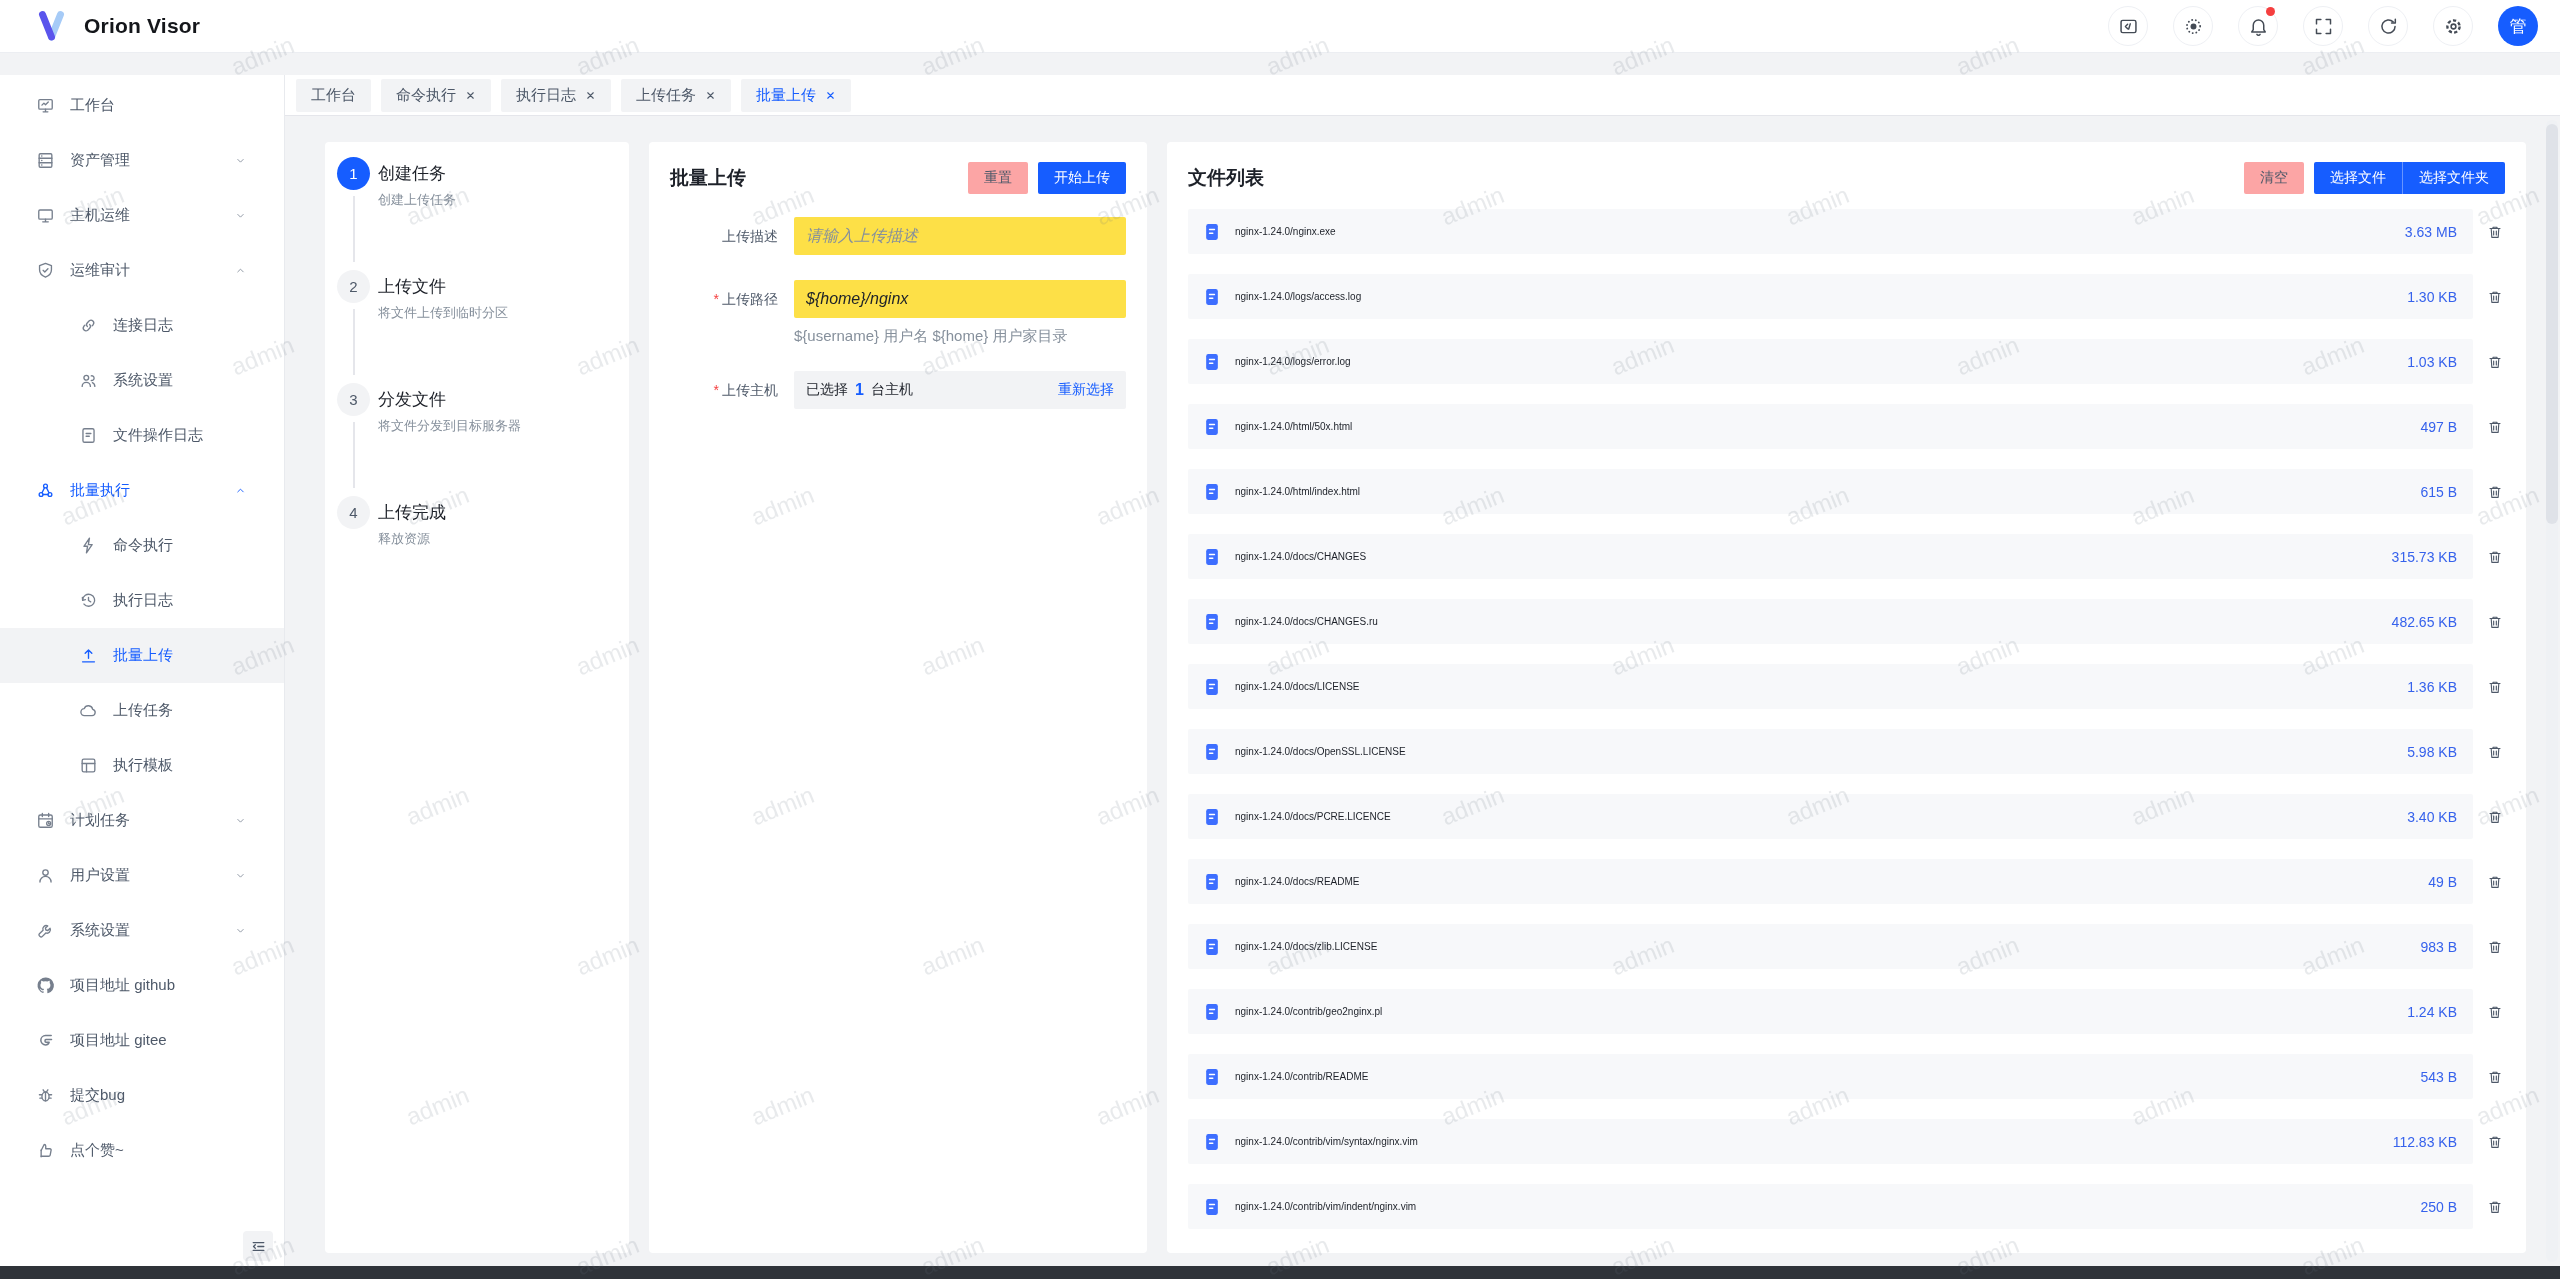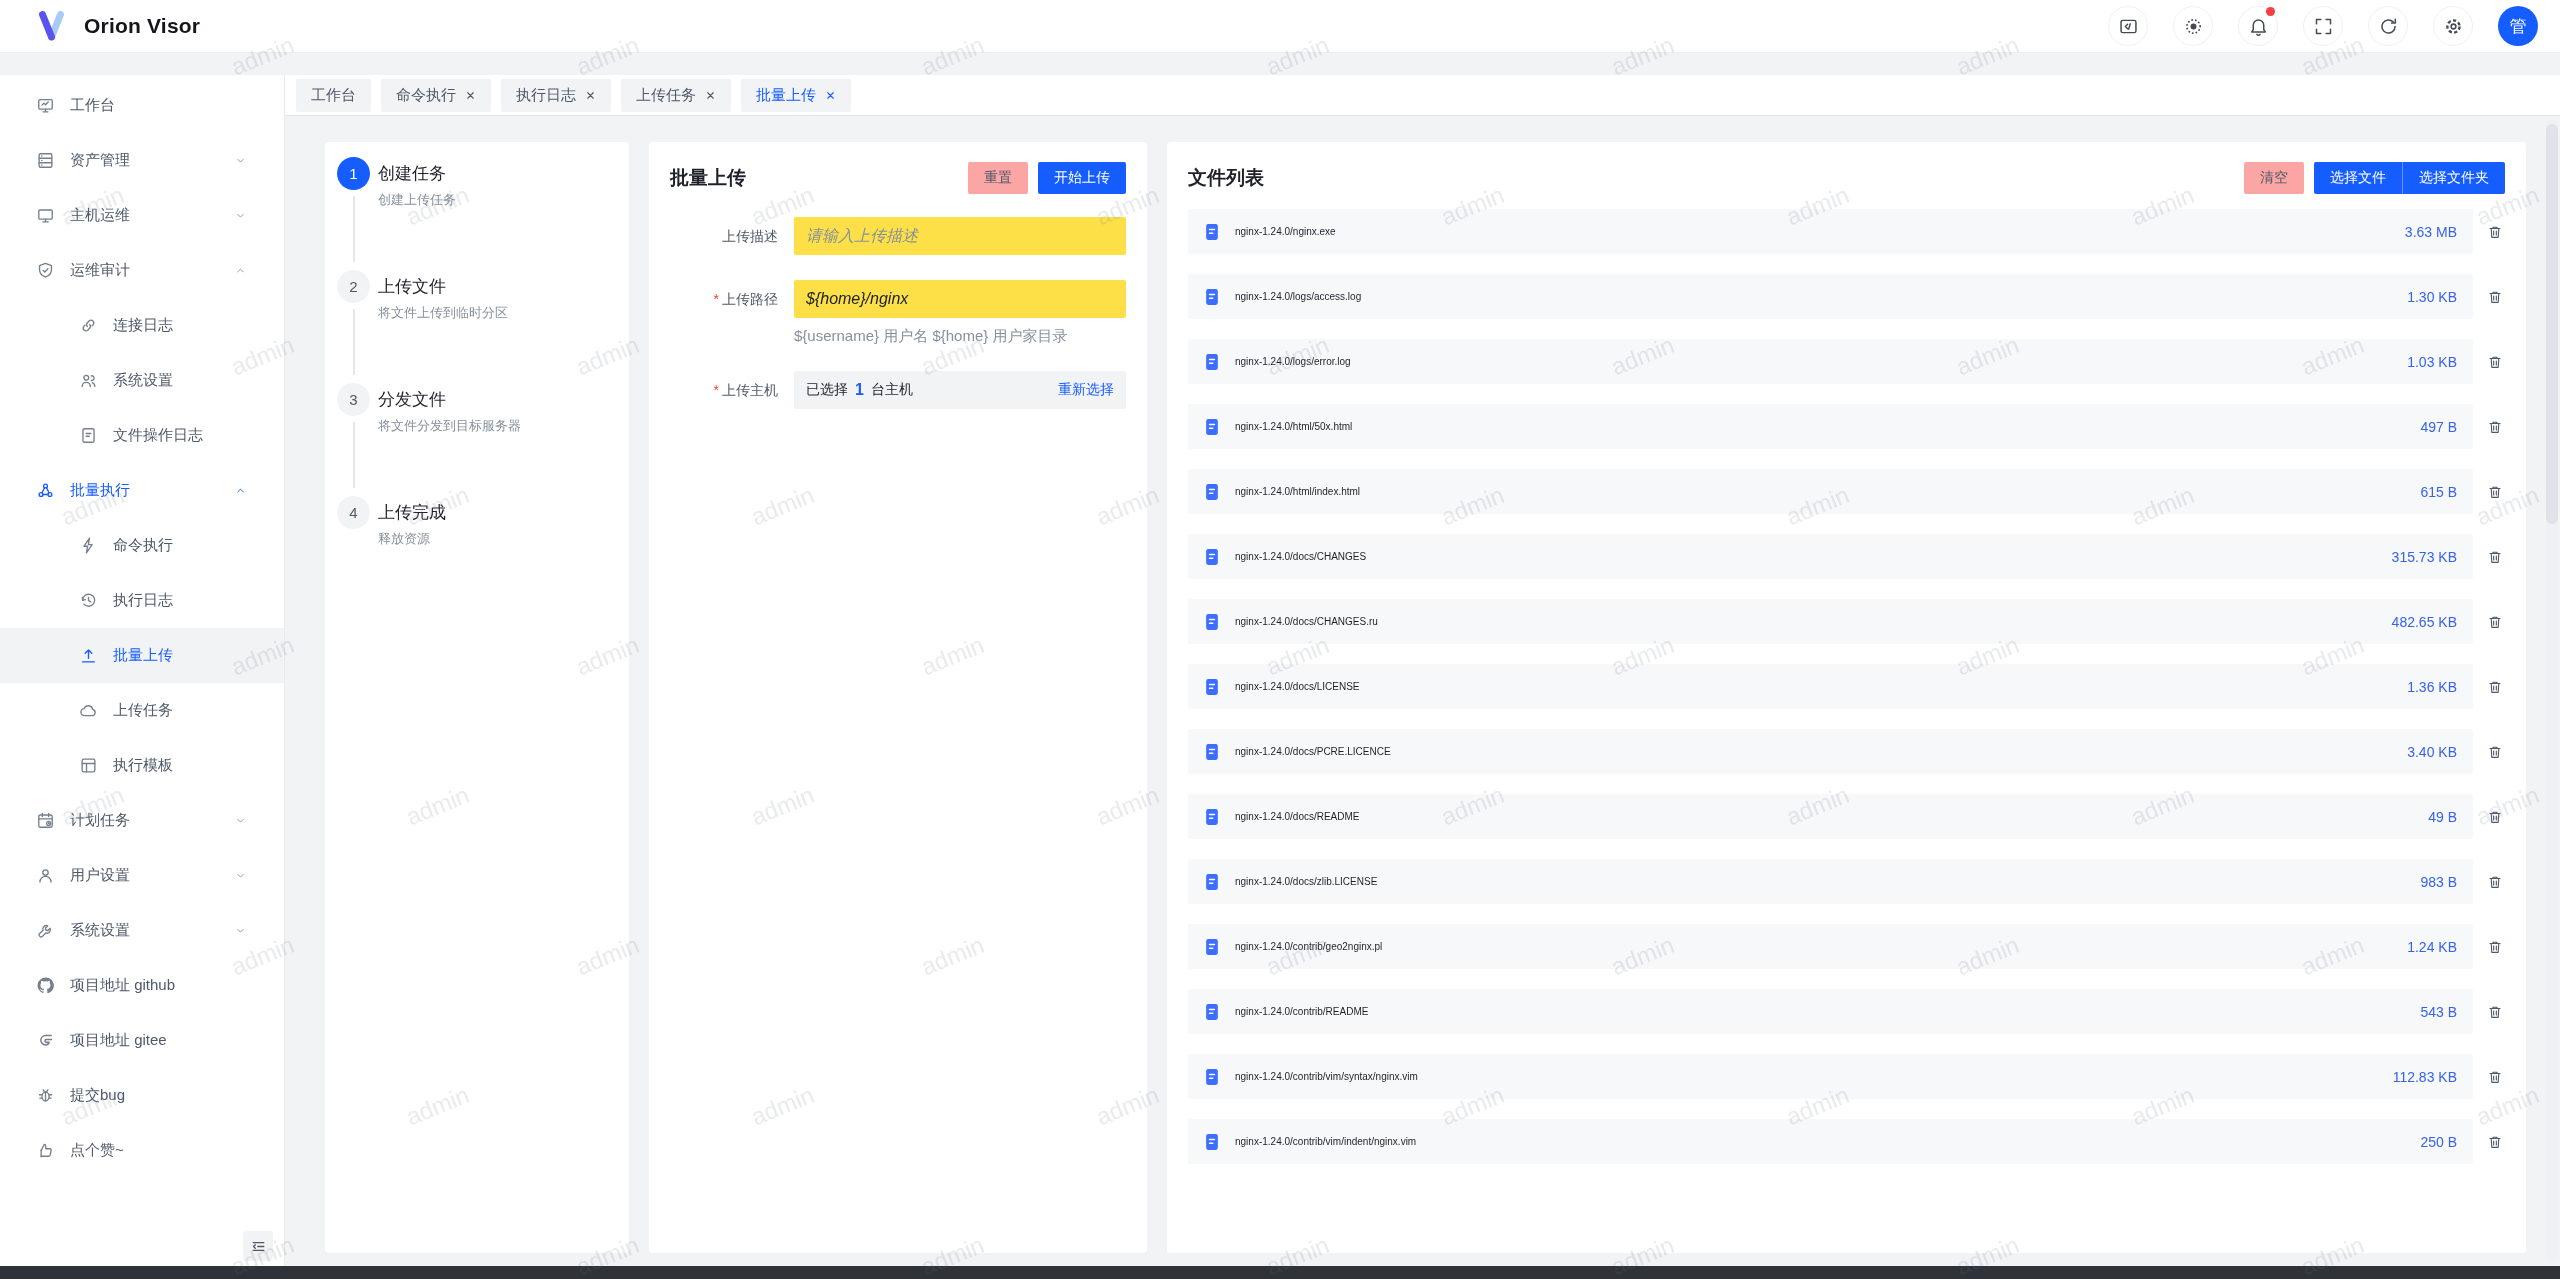--- a/index.html
+++ b/index.html
@@ -668,20 +668,39 @@
         <div class="file-row">
           <div class="file-row-body">
             <span class="icon">
               <svg viewBox="0 0 24 24">
                 <rect x="5" y="2.5" width="14" height="19" rx="2.5" fill="#3d6eff"></rect>
                 <path d="M9 9h6M9 13.5h4" stroke="#fff" stroke-width="1.6" stroke-linecap="round"></path>
               </svg>
             </span>
             <span class="file-name">nginx-1.24.0/docs/LICENSE</span>
             <span class="file-size">1.36 KB</span>
+          </div>
+          <button class="trash-btn">
+            <span class="icon">
+              <svg viewBox="0 0 24 24" fill="none" stroke="currentColor" stroke-width="1.7" stroke-linecap="round" stroke-linejoin="round">
+                <path d="M4.5 6.8h15M9 6.5V4.8h6v1.7M6.3 6.8l.9 13.2h9.6l.9-13.2M10 10.5v6M14 10.5v6"></path>
+              </svg>
+            </span>
+          </button>
+        </div>
+        <div class="file-row">
+          <div class="file-row-body">
+            <span class="icon">
+              <svg viewBox="0 0 24 24">
+                <rect x="5" y="2.5" width="14" height="19" rx="2.5" fill="#3d6eff"></rect>
+                <path d="M9 9h6M9 13.5h4" stroke="#fff" stroke-width="1.6" stroke-linecap="round"></path>
+              </svg>
+            </span>
+            <span class="file-name">nginx-1.24.0/docs/OpenSSL.LICENSE</span>
+            <span class="file-size">5.98 KB</span>
           </div>
           <button class="trash-btn">
             <span class="icon">
               <svg viewBox="0 0 24 24" fill="none" stroke="currentColor" stroke-width="1.7" stroke-linecap="round" stroke-linejoin="round">
                 <path d="M4.5 6.8h15M9 6.5V4.8h6v1.7M6.3 6.8l.9 13.2h9.6l.9-13.2M10 10.5v6M14 10.5v6"></path>
               </svg>
             </span>
           </button>
         </div>
         <div class="file-row">

